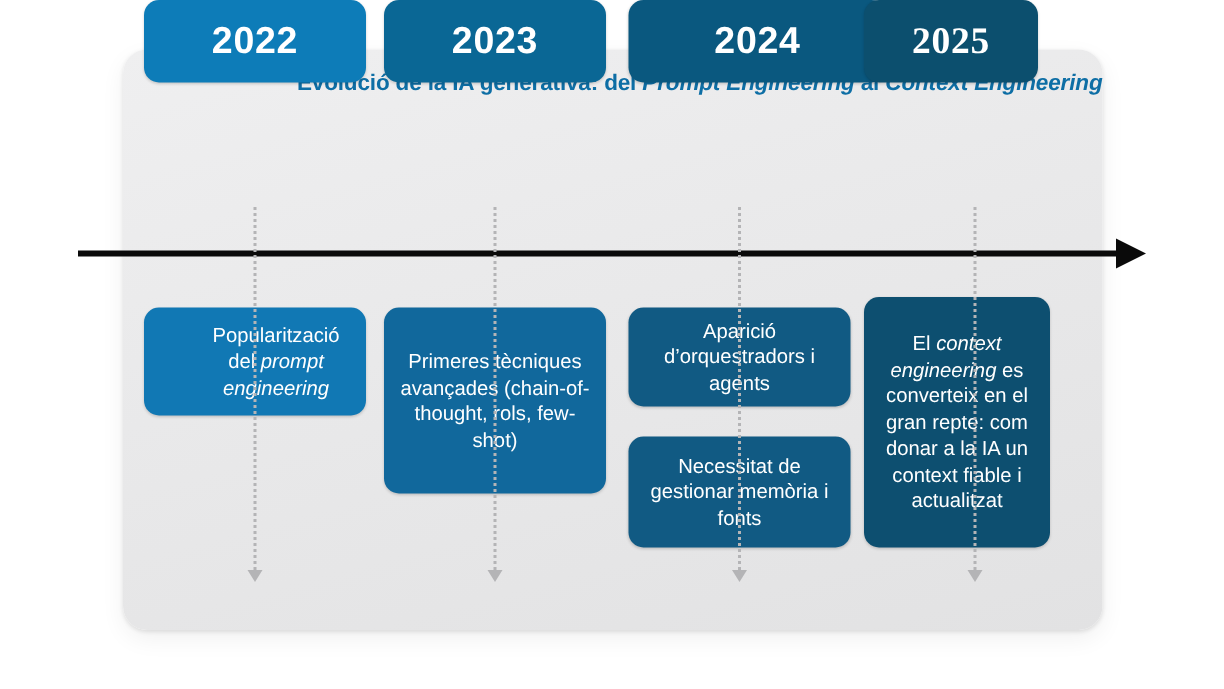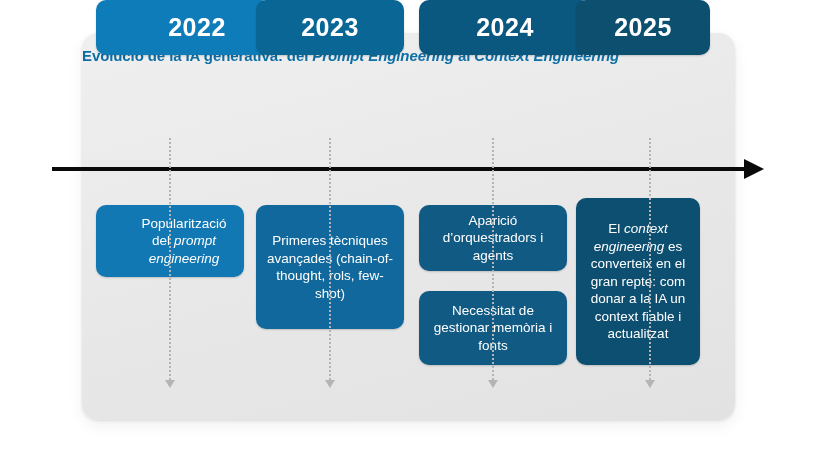--- a/index.html
+++ b/index.html
@@ -27,21 +27,21 @@
     border-radius: 16px;
     box-shadow: 0 1px 3px rgba(0,0,0,0.10), 0 6px 16px rgba(0,0,0,0.06);
   }
 
   
   #title {
     position: absolute;
     left: 82px;
     top: 47px;
     width: 653px;
-    text-align: left;
+    text-align: right;
     font-size: 15px;
     font-weight: bold;
     color: #0d6ea5;
     letter-spacing: -0.1px;
     white-space: nowrap;
   }
   #title .it { font-style: italic; }
 
   
   .col {
@@ -119,42 +119,42 @@
 </head>
 <body>
 
 <div id="panel" style="background: linear-gradient(165deg, rgb(239, 239, 240) 0%, rgb(233, 233, 234) 45%, rgb(226, 226, 227) 100%);"></div>
 
 <div id="title" style="color: rgb(13, 110, 165);">
   <span>Evolució de la IA generativa: del </span><span class="it">Prompt Engineering</span><span> al </span><span class="it">Context Engineering</span>
 </div>
 
 <div id="columns-host">
-    <div class="col year-box" style="left: 96px; width: 148px; background: rgb(13, 124, 184); padding-left: 27px;">
+    <div class="col year-box" style="left: 96px; width: 148px; background: rgb(13, 124, 184);">
       <span>2022</span>
     </div>
     <div class="card" style="left: 96px; width: 148px; top: 205px; height: 72px; background: rgb(17, 120, 180); padding-left: 36px;">
       <div class="card-inner"><span>Popularització del </span><span class="it">prompt engineering</span></div>
     </div>
     <div class="col year-box" style="left: 256px; width: 148px; background: rgb(10, 103, 149); justify-content: center;">
       <span>2023</span>
     </div>
     <div class="card" style="left: 256px; width: 148px; top: 205px; height: 124px; background: rgb(17, 104, 156); align-items: center;">
       <div class="card-inner"><span>Primeres tècniques avançades (chain-of-thought, rols, few-shot)</span></div>
     </div>
     <div class="col year-box" style="left: 419px; width: 172px; background: rgb(10, 88, 127);">
       <span>2024</span>
     </div>
     <div class="card" style="left: 419px; width: 148px; top: 205px; height: 66px; background: rgb(17, 90, 131); justify-content: center;">
       <div class="card-inner"><span>Aparició d’orquestradors i agents</span></div>
     </div>
     <div class="card" style="left: 419px; width: 148px; top: 291px; height: 74px; background: rgb(17, 90, 131);">
       <div class="card-inner"><span>Necessitat de gestionar memòria i fonts</span></div>
     </div>
-    <div class="col year-box" style="left: 576px; width: 134px; background: rgb(12, 79, 110);">
+    <div class="col year-box" style="left: 576px; width: 116px; background: rgb(12, 79, 110); font-family: Liberation Serif, serif;">
       <span>2025</span>
     </div>
     <div class="card" style="left: 576px; width: 124px; top: 198px; height: 167px; background: rgb(13, 79, 112);">
       <div class="card-inner"><span>El </span><span class="it">context engineering</span><span> es converteix en el gran repte: com donar a la IA un context fiable i actualitzat</span></div>
     </div>
   </div>
 
 <div id="timeline-line" style="background: rgb(10, 10, 10);"></div>
 <div id="timeline-head" style="border-left-color: rgb(10, 10, 10);"></div>
 

